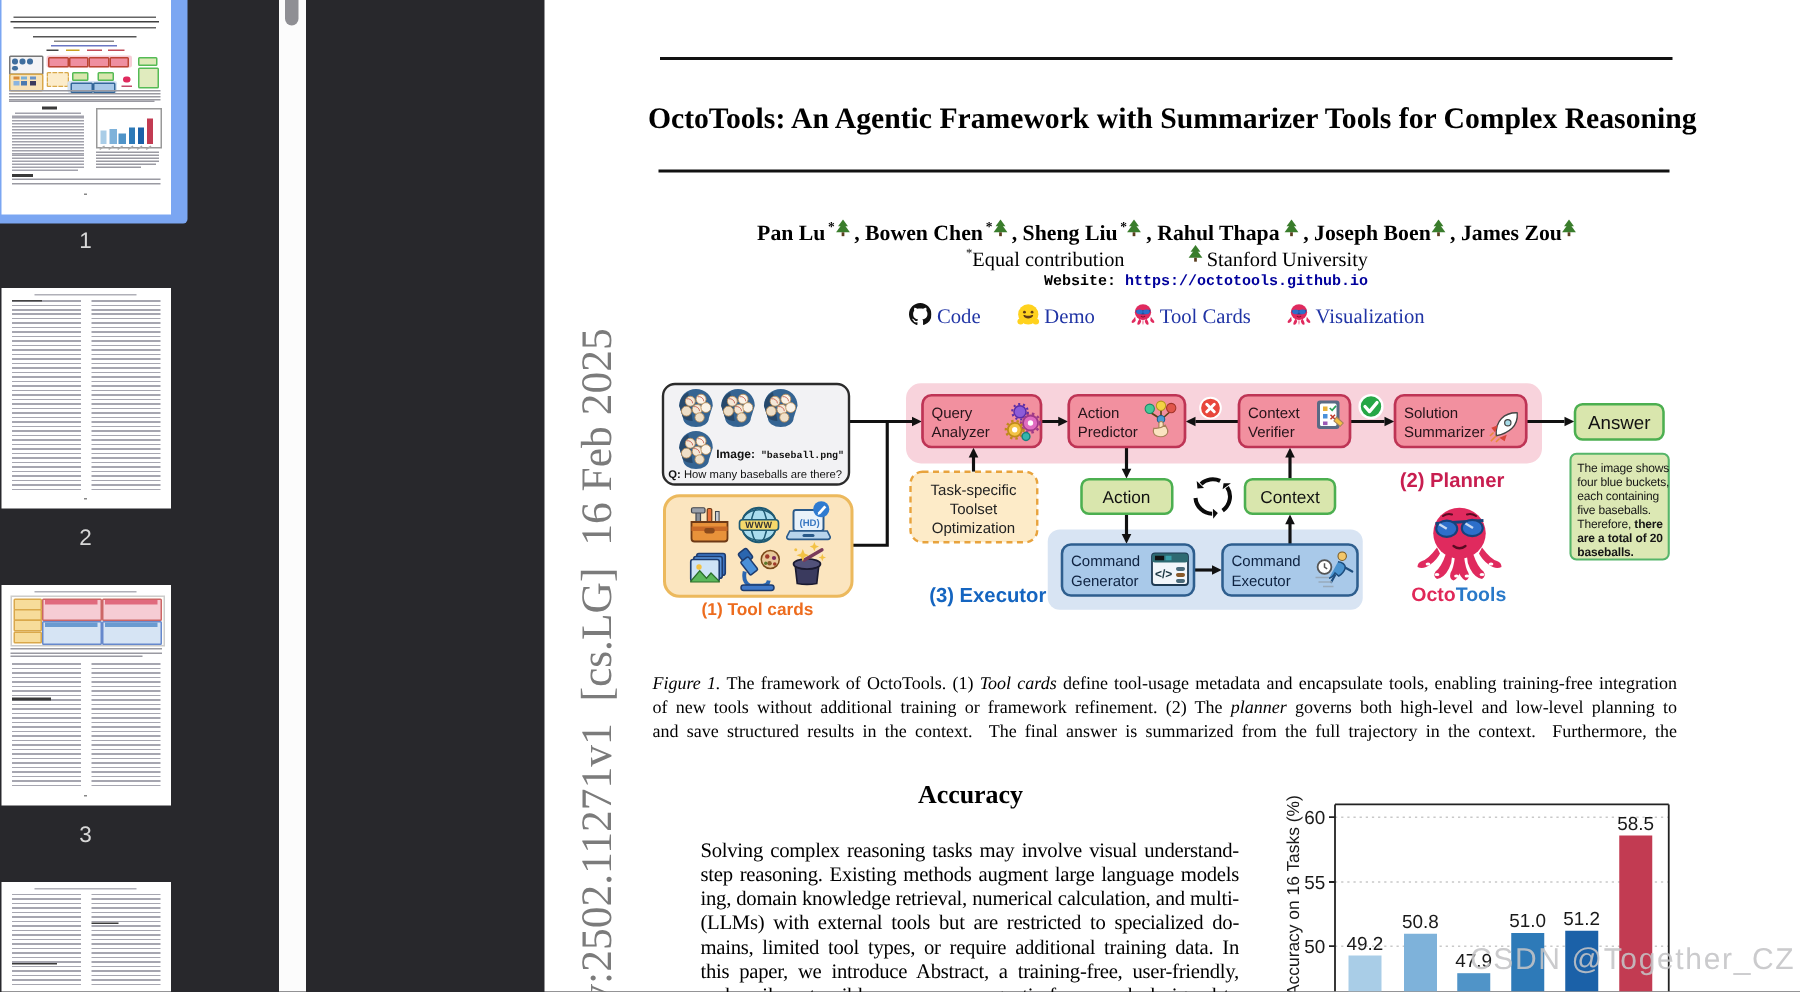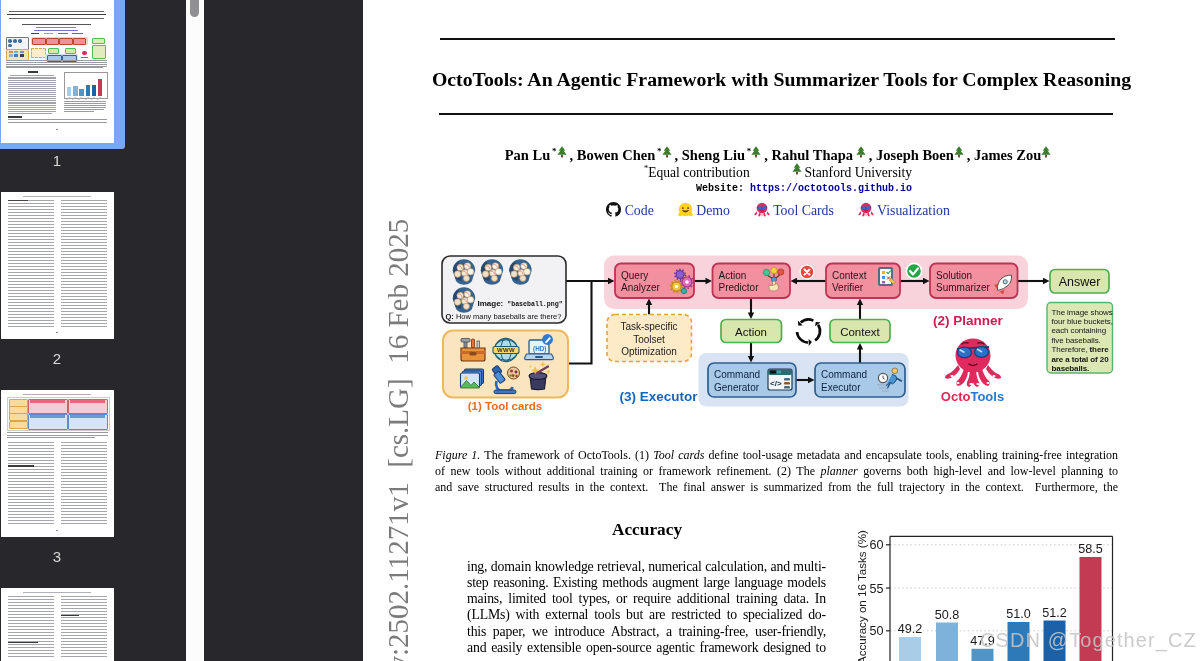--- a/index.html
+++ b/index.html
@@ -490,24 +490,25 @@
 <text x="542.5" y="155.5" font-size="13" font-weight="bold" text-anchor="middle"><tspan fill="#e02858">Octo</tspan><tspan fill="#2979c9">Tools</tspan></text>
 </svg>
 <div id="caption">
 <div class="cl"><i>Figure 1.</i> The framework of OctoTools. (1) <i>Tool cards</i> define tool-usage metadata and encapsulate tools, enabling training-free integration</div>
 <div class="cl">of new tools without additional training or framework refinement. (2) The <i>planner</i> governs both high-level and low-level planning to</div>
 <div class="cl">and save structured results in the context.&nbsp; The final answer is summarized from the full trajectory in the context.&nbsp; Furthermore, the</div>
 </div>
 
 <div id="abshead">Accuracy</div>
 <div id="abstract">
+<div class="al">Solving complex reasoning tasks may involve visual understand-</div>
+<div class="al">step reasoning. Existing methods augment large language models</div>
 <div class="al">ing, domain knowledge retrieval, numerical calculation, and multi-</div>
-<div class="al">step reasoning. Existing methods augment large language models</div>
+<div class="al">(LLMs) with external tools but are restricted to specialized do-</div>
 <div class="al">mains, limited tool types, or require additional training data. In</div>
-<div class="al">(LLMs) with external tools but are restricted to specialized do-</div>
 <div class="al">this paper, we introduce Abstract, a training-free, user-friendly,</div>
 <div class="al">and easily extensible open-source agentic framework designed to</div>
 </div>
 
 <svg id="chart" style="position:absolute;left:840px;top:518px" width="300" height="143" viewBox="0 0 300 143" font-family="Liberation Sans, sans-serif">
 <g stroke="#c9c9c9" stroke-width="1" stroke-dasharray="1.5 2.6">
 <line x1="50" y1="26.8" x2="272.5" y2="26.8"></line>
 <line x1="50" y1="70" x2="272.5" y2="70"></line>
 <line x1="50" y1="112.8" x2="272.5" y2="112.8"></line>
 </g>

